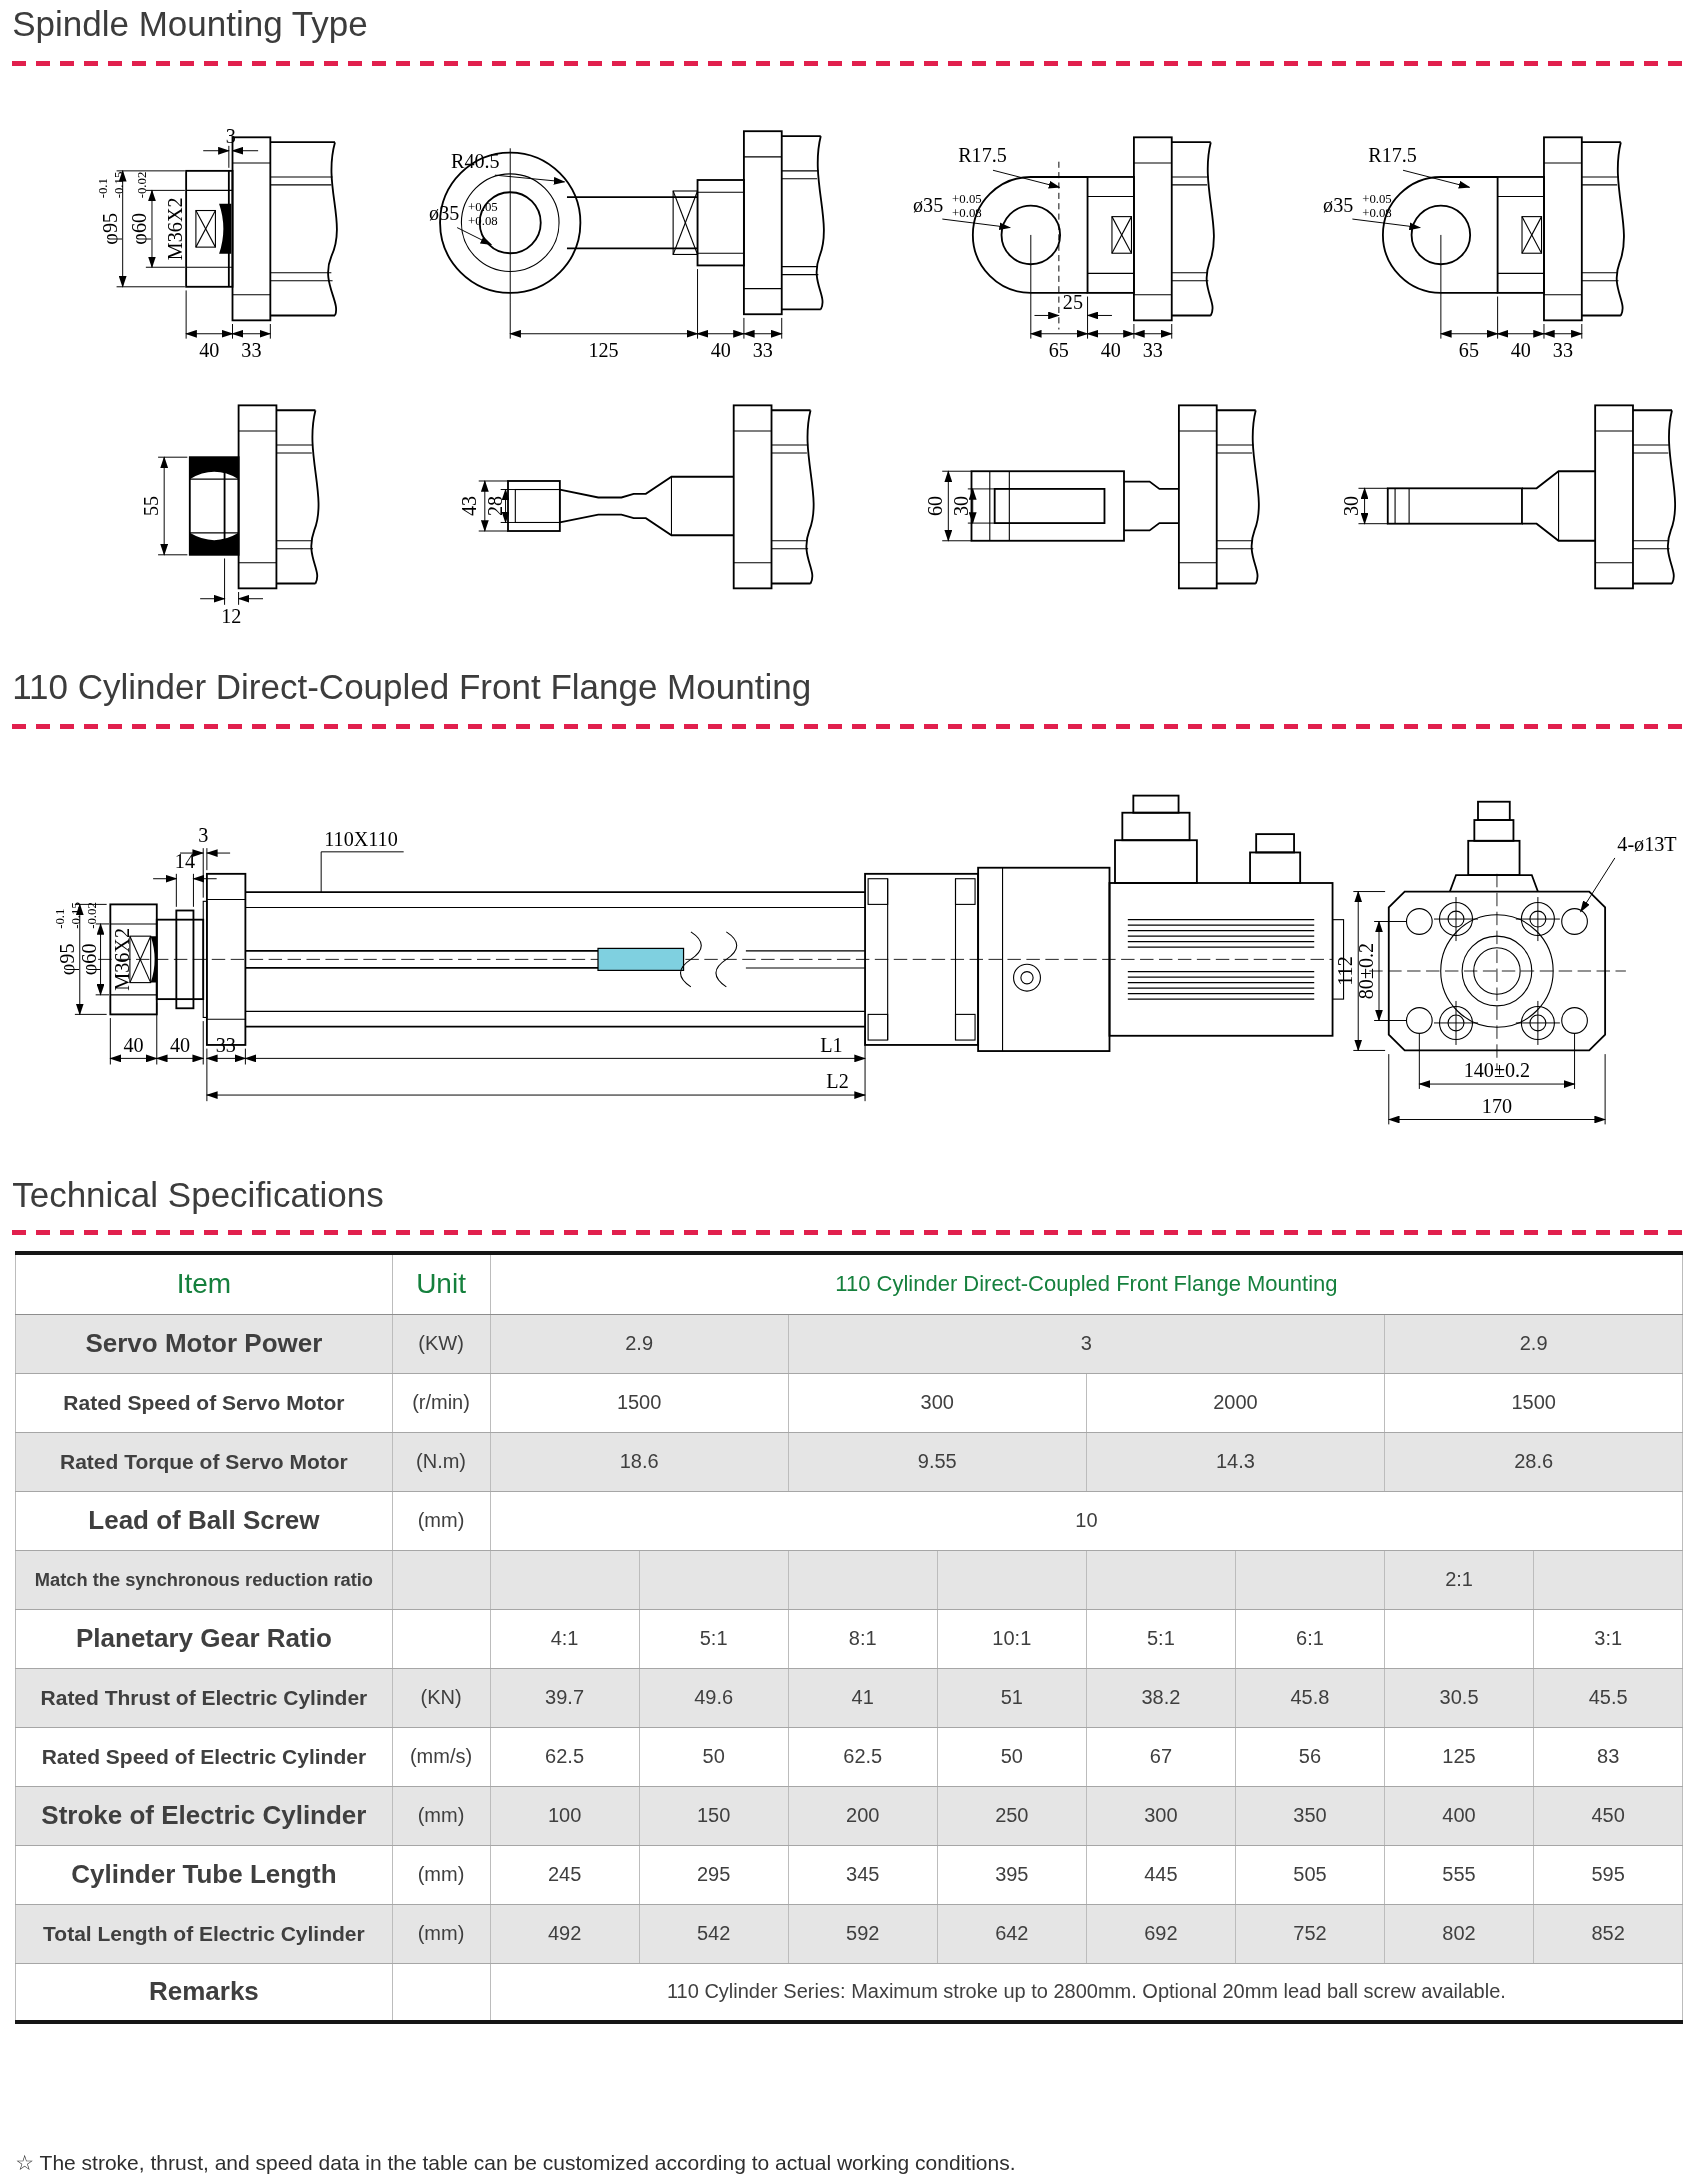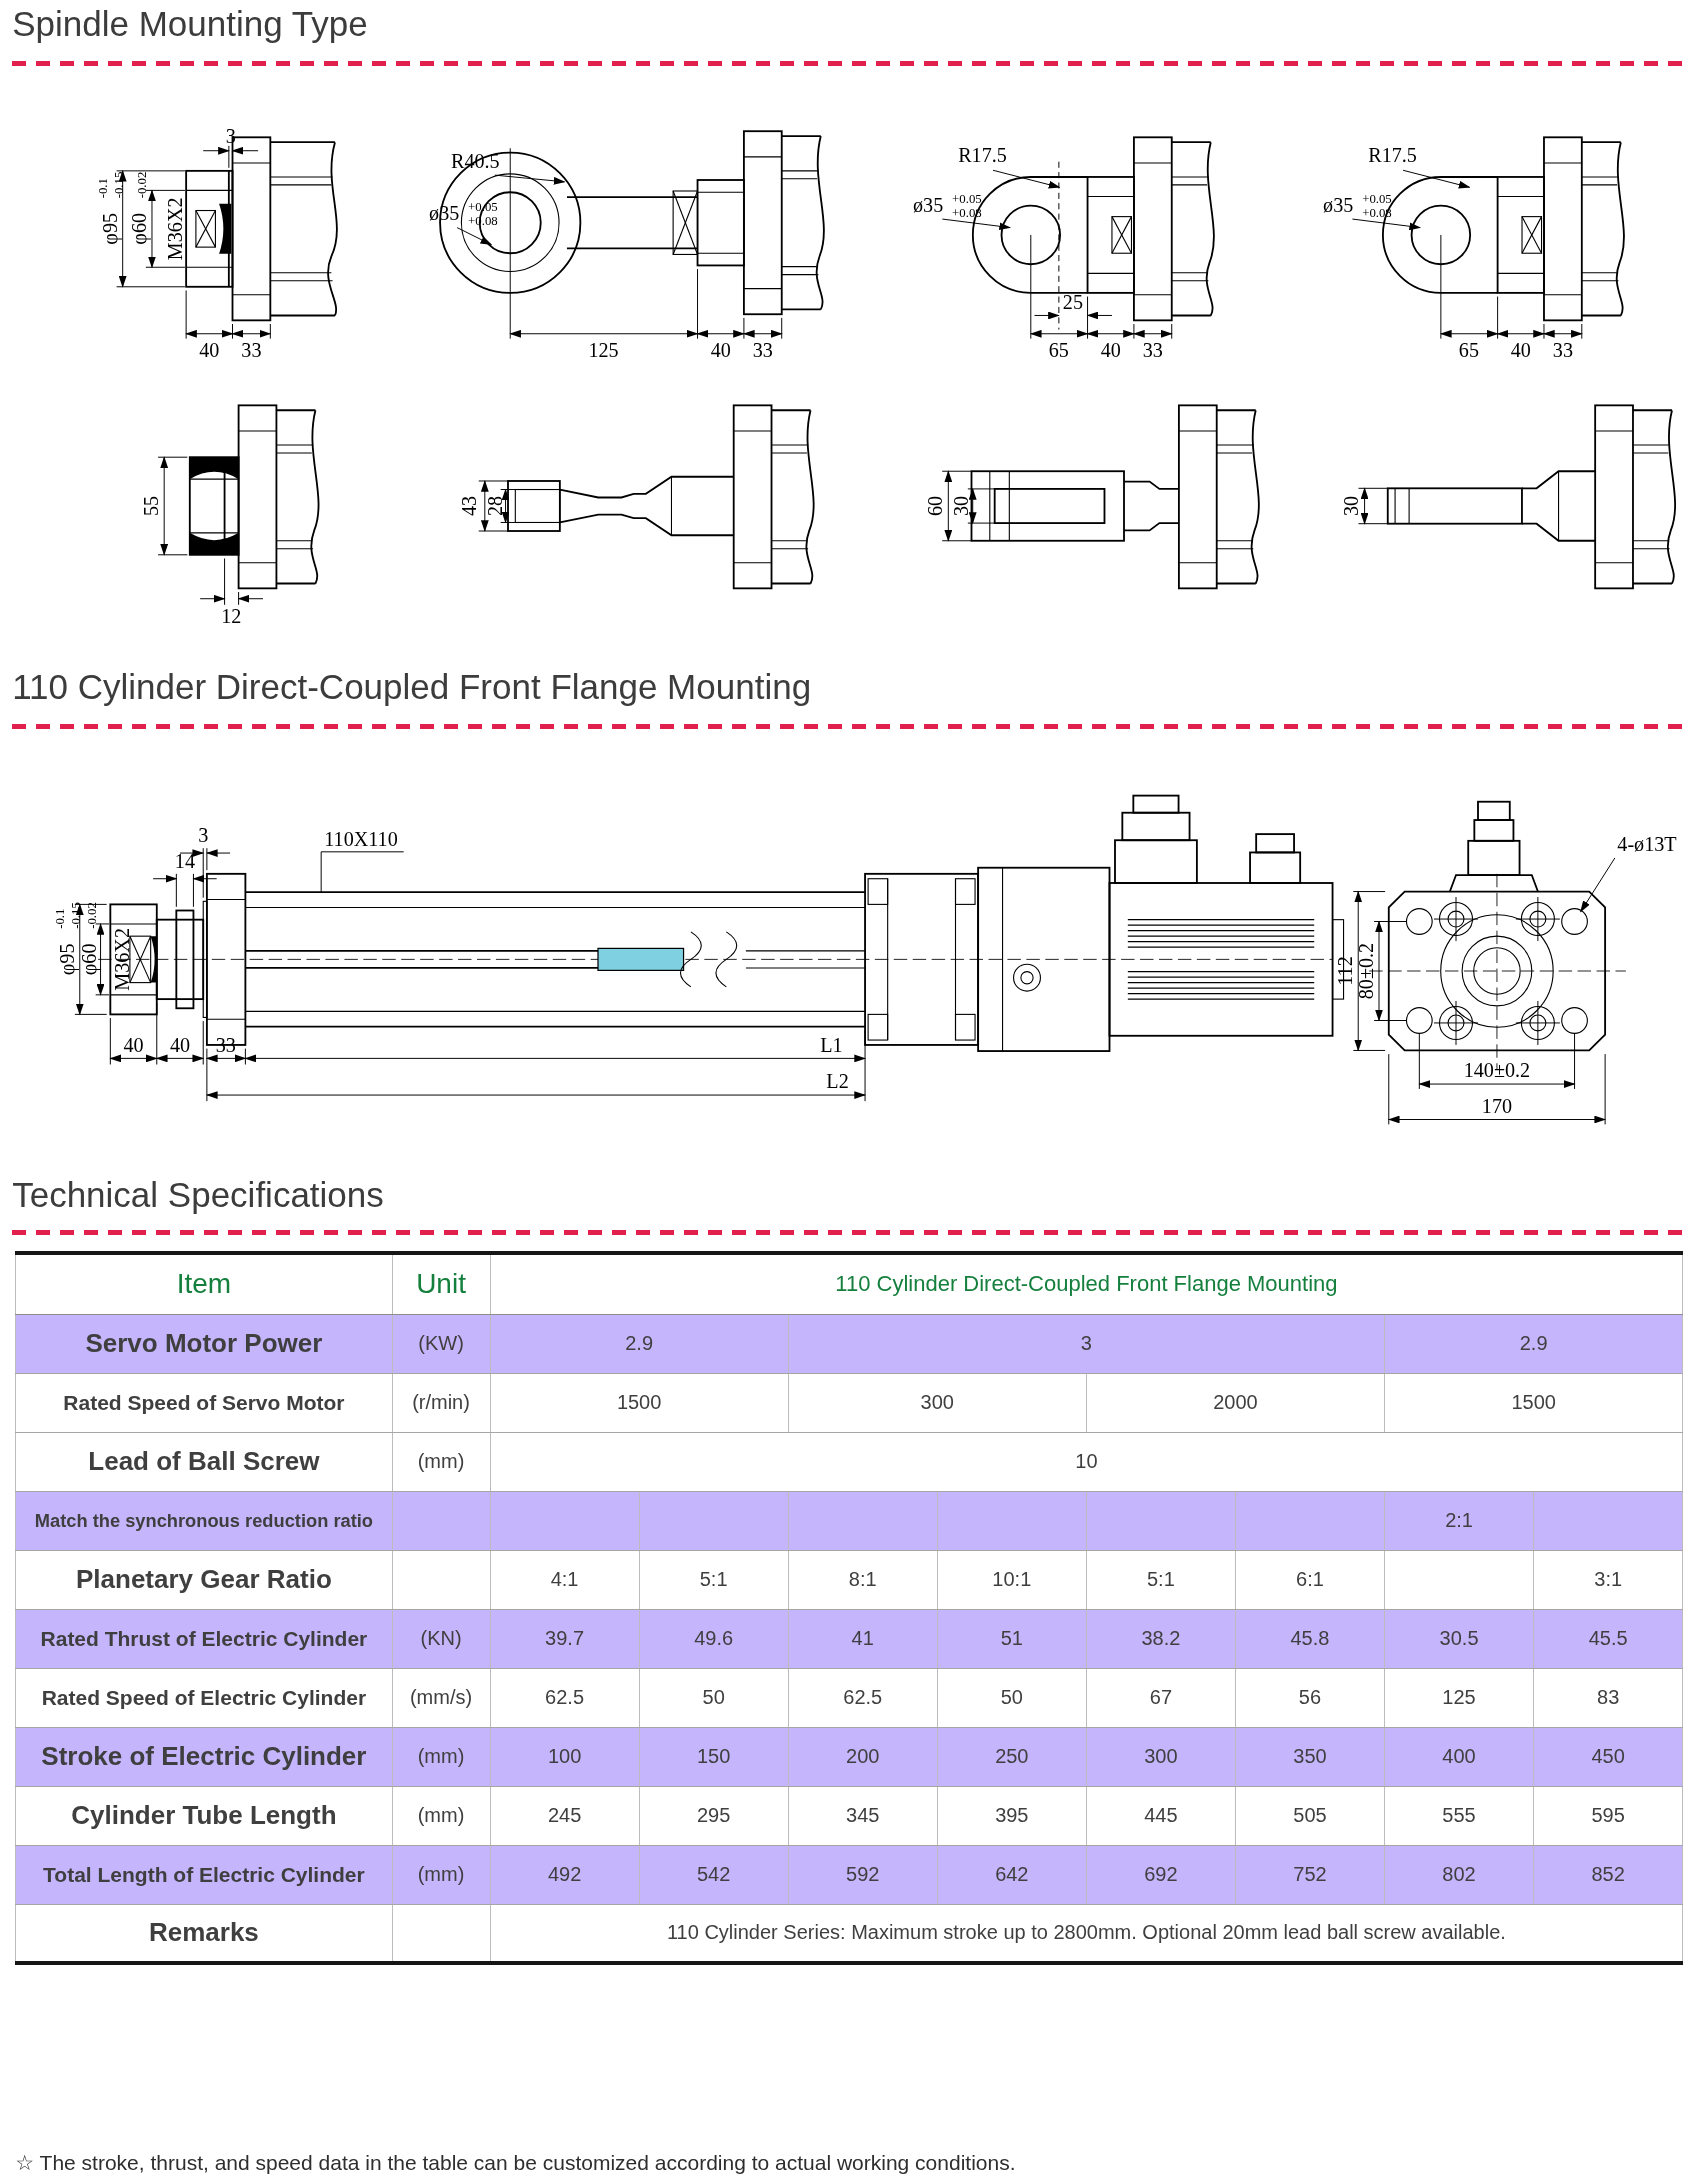--- a/index.html
+++ b/index.html
@@ -27,21 +27,21 @@
   tr.head{height:61px;}
   tr.head td{font-size:28px;color:#15803d;border-bottom:1.8px solid #8d8d8d;}
   tr.head td.spanhead{font-size:22px;}
   tr.r{height:59px;}
   td.item{font-weight:700;}
   .lg td.item{font-size:26px;}
   .md td.item{font-size:21px;}
   .sm td.item{font-size:18.3px;}
   td.unit{font-size:19px;}
   td.remark{font-size:20px;}
-  tr.shade td{background:#c4b5fd;}
+  tr.shade td{background:#e5e5e5;}
   .footnote{font-size:21px;color:#2e2e2e;}
 </style>
 </head>
 <body>
 
 <svg width="0" height="0" class="abs" style="left:0;top:0">
   <defs>
     <marker id="ar" markerWidth="12" markerHeight="8" refX="11" refY="4" orient="auto-start-reverse">
       <path d="M0,0 L12,4 L0,8 z" fill="#000"></path>
     </marker>
@@ -516,20 +516,28 @@
     <td colspan="2">2.9</td>
   </tr>
   <tr class="r md">
     <td class="item">Rated Speed of Servo Motor</td>
     <td class="unit">(r/min)</td>
     <td colspan="2">1500</td>
     <td colspan="2">300</td>
     <td colspan="2">2000</td>
     <td colspan="2">1500</td>
   </tr>
+  <tr class="r md shade">
+    <td class="item">Rated Torque of Servo Motor</td>
+    <td class="unit">(N.m)</td>
+    <td colspan="2">18.6</td>
+    <td colspan="2">9.55</td>
+    <td colspan="2">14.3</td>
+    <td colspan="2">28.6</td>
+  </tr>
   <tr class="r lg">
     <td class="item">Lead of Ball Screw</td>
     <td class="unit">(mm)</td>
     <td colspan="8">10</td>
   </tr>
   <tr class="r sm shade">
     <td class="item">Match the synchronous reduction ratio</td>
     <td class="unit"></td>
     <td></td>
     <td></td>

